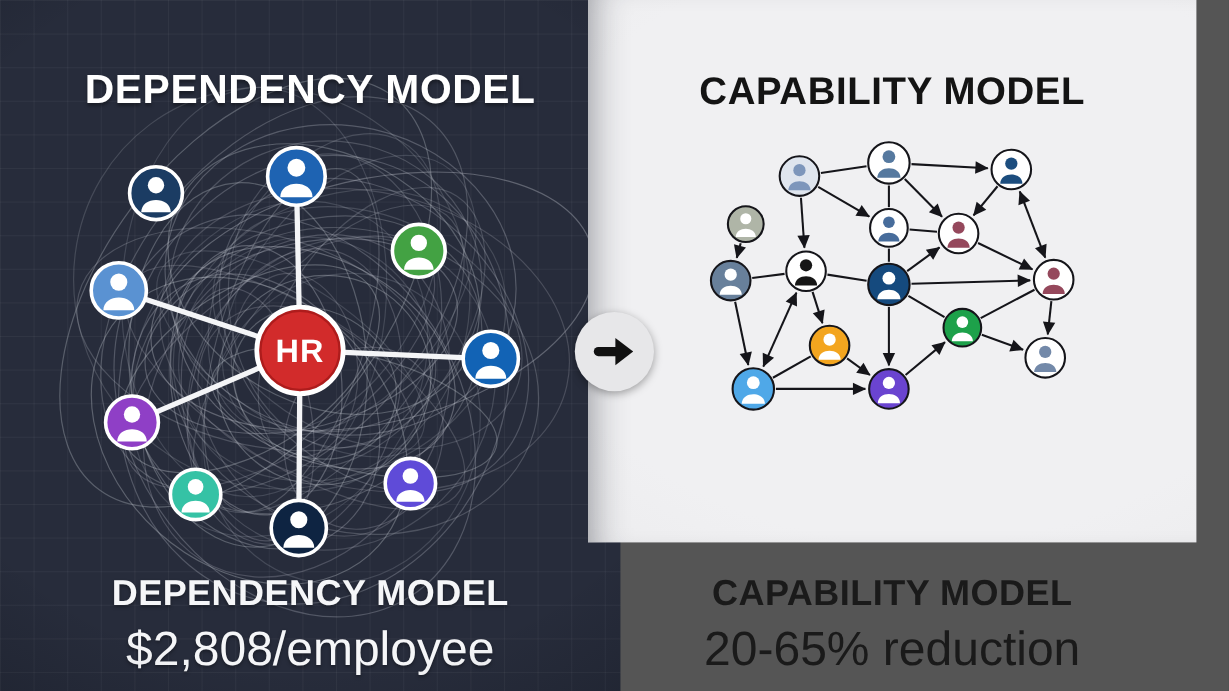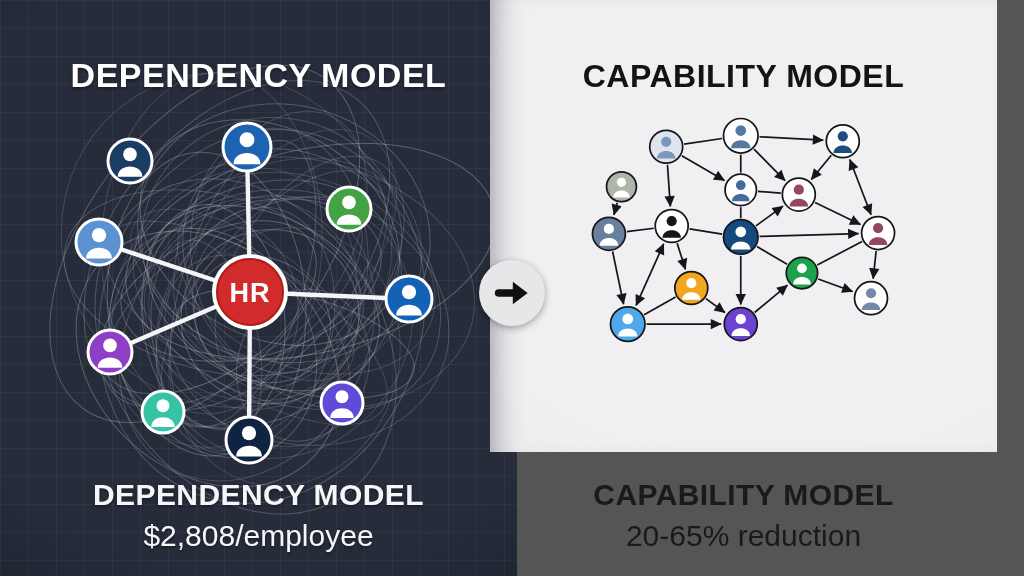--- a/index.html
+++ b/index.html
@@ -29,21 +29,21 @@
   .net-svg{position:absolute;left:0;top:0;width:100%;height:100%;}
   
   .title{
     position:absolute;width:100%;text-align:center;margin:0;
     font-weight:700;letter-spacing:0.5px;line-height:1;
   }
   .title-left{top:58px;font-size:34px;color:#ffffff;text-shadow:0 2px 3px rgba(0,0,0,0.35);}
   .title-right{top:60px;font-size:32px;color:#141414;}
   .caption{position:absolute;width:100%;bottom:0;top:478px;text-align:center;}
   .caption .cap-title{margin:0;font-weight:700;font-size:30px;line-height:1.15;letter-spacing:0.4px;}
-  .caption .cap-metric{margin:6px 0 0 0;font-weight:400;font-size:30px;line-height:1.1;}
+  .caption .cap-metric{margin:6px 0 0 0;font-weight:400;font-size:40px;line-height:1.1;}
   .caption-left{color:#f5f6f8;text-shadow:0 2px 3px rgba(0,0,0,0.35);}
   .caption-right{color:#1a1a1a;}
   
   .divider-arrow{
     position:absolute;left:479px;top:260px;width:66px;height:66px;border-radius:50%;
     background:#e7e7e9;box-shadow:0 2px 7px rgba(0,0,0,0.35);
     display:flex;align-items:center;justify-content:center;z-index:5;
   }
   .divider-arrow svg{width:40px;height:40px;}
 </style>

